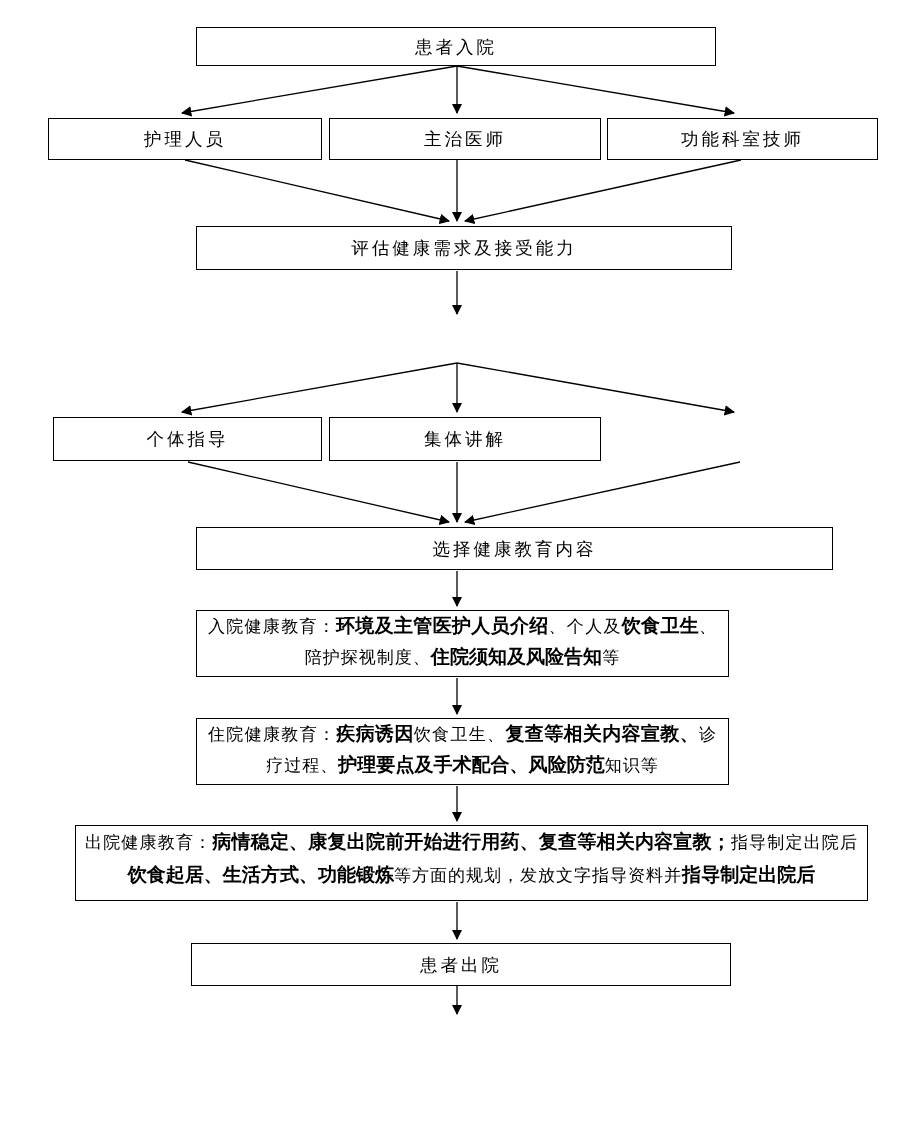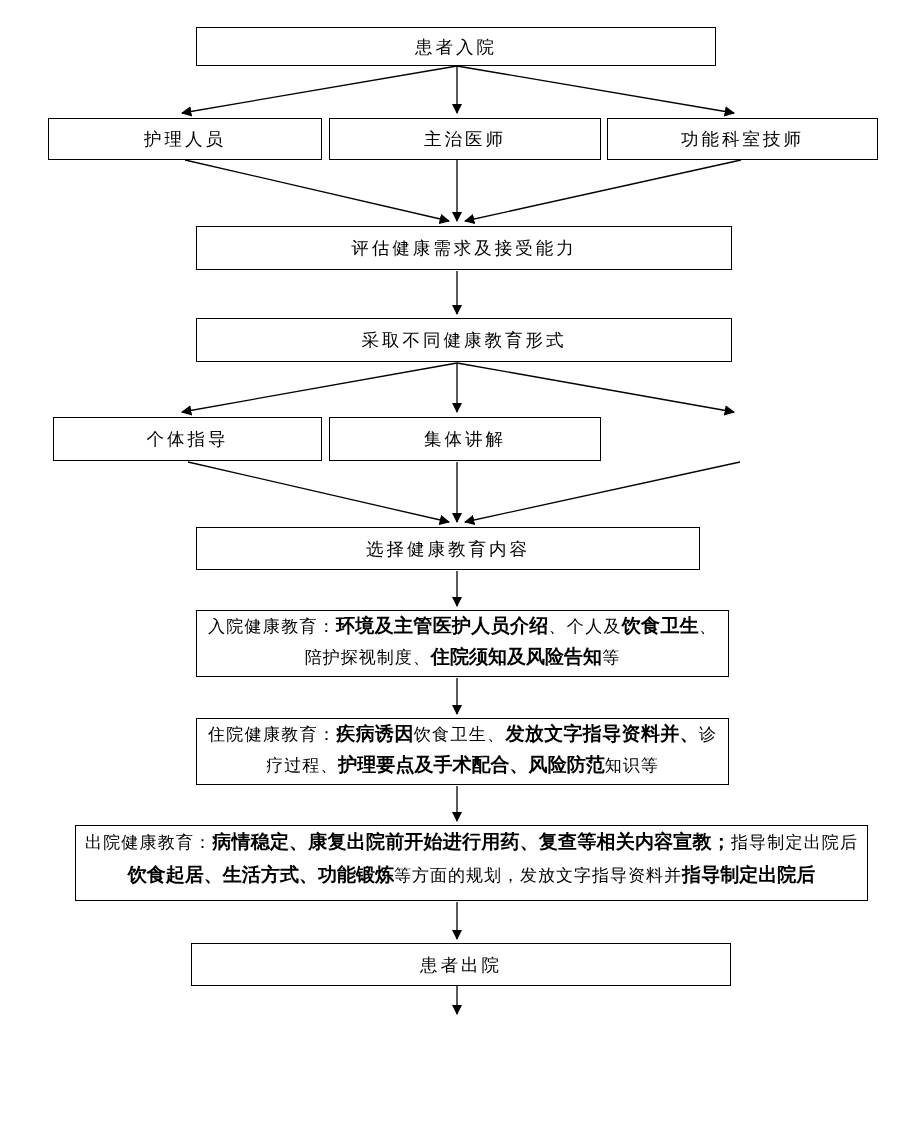--- a/index.html
+++ b/index.html
@@ -102,41 +102,38 @@
     <span>主治医师</span>
   </div>
   <div class="node simple" style="left:607px;top:118px;width:271px;height:42px">
     <span>功能科室技师</span>
   </div>
 
   <div class="node simple" style="left:196px;top:226px;width:536px;height:44px">
     <span>评估健康需求及接受能力</span>
   </div>
 
-  <div class="node simple" style="left:196px;top:318px;width:536px;height:44px">
-    <span>采取不同健康教育形式</span>
-  </div>
 
   <div class="node simple" style="left:53px;top:417px;width:269px;height:44px">
     <span>个体指导</span>
   </div>
   <div class="node simple" style="left:329px;top:417px;width:272px;height:44px">
     <span>集体讲解</span>
   </div>
 
-  <div class="node simple" style="left:196px;top:527px;width:504px;height:43px">
+  <div class="node simple" style="left:196px;top:527px;width:637px;height:43px">
     <span>选择健康教育内容</span>
   </div>
 
   <div class="node content" style="left:196px;top:610px;width:533px;height:67px">
     <div class="rich"><span class="seg">入院健康教育：</span><span class="seg bold-seg">环境及主管医护人员介绍</span><span class="seg">、个人及</span><span class="seg bold-seg">饮食卫生</span><span class="seg">、陪护探视制度、</span><span class="seg bold-seg">住院须知及风险告知</span><span class="seg">等</span></div>
   </div>
 
   <div class="node content" style="left:196px;top:718px;width:533px;height:67px">
-    <div class="rich"><span class="seg">住院健康教育：</span><span class="seg bold-seg">疾病诱因</span><span class="seg">饮食卫生、</span><span class="seg bold-seg">发放文字指导资料并、</span><span class="seg">诊疗过程、</span><span class="seg bold-seg">护理要点及手术配合、风险防范</span><span class="seg">知识等</span></div>
+    <div class="rich"><span class="seg">住院健康教育：</span><span class="seg bold-seg">疾病诱因</span><span class="seg">饮食卫生、</span><span class="seg bold-seg">复查等相关内容宣教、</span><span class="seg">诊疗过程、</span><span class="seg bold-seg">护理要点及手术配合、风险防范</span><span class="seg">知识等</span></div>
   </div>
 
   <div class="node content" style="left:75px;top:825px;width:793px;height:76px">
     <div class="rich rich-wide"><span class="seg">出院健康教育：</span><span class="seg bold-seg">病情稳定、康复出院前开始进行用药、复查等相关内容宣教；</span><span class="seg">指导制定出院后</span><span class="seg bold-seg">饮食起居、生活方式、功能锻炼</span><span class="seg">等方面的规划，发放文字指导资料并</span><span class="seg bold-seg">指导制定出院后</span></div>
   </div>
 
   <div class="node simple" style="left:191px;top:943px;width:540px;height:43px">
     <span>患者出院</span>
   </div>
 

